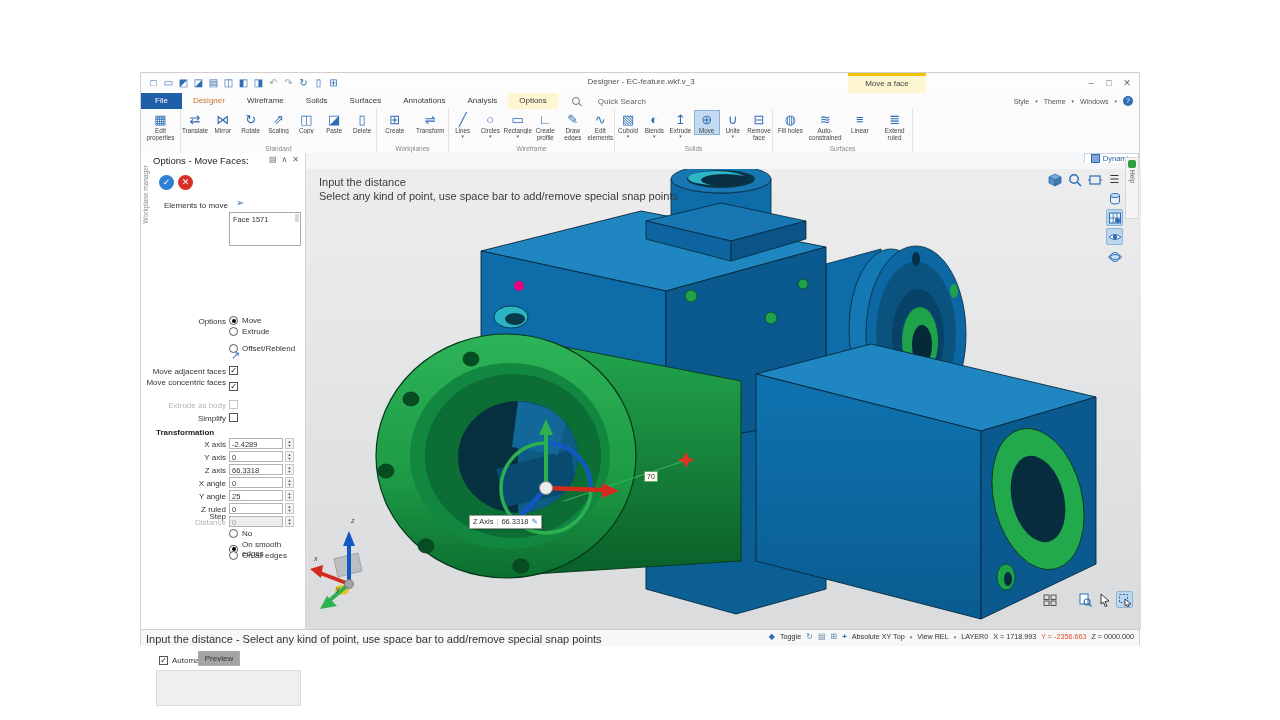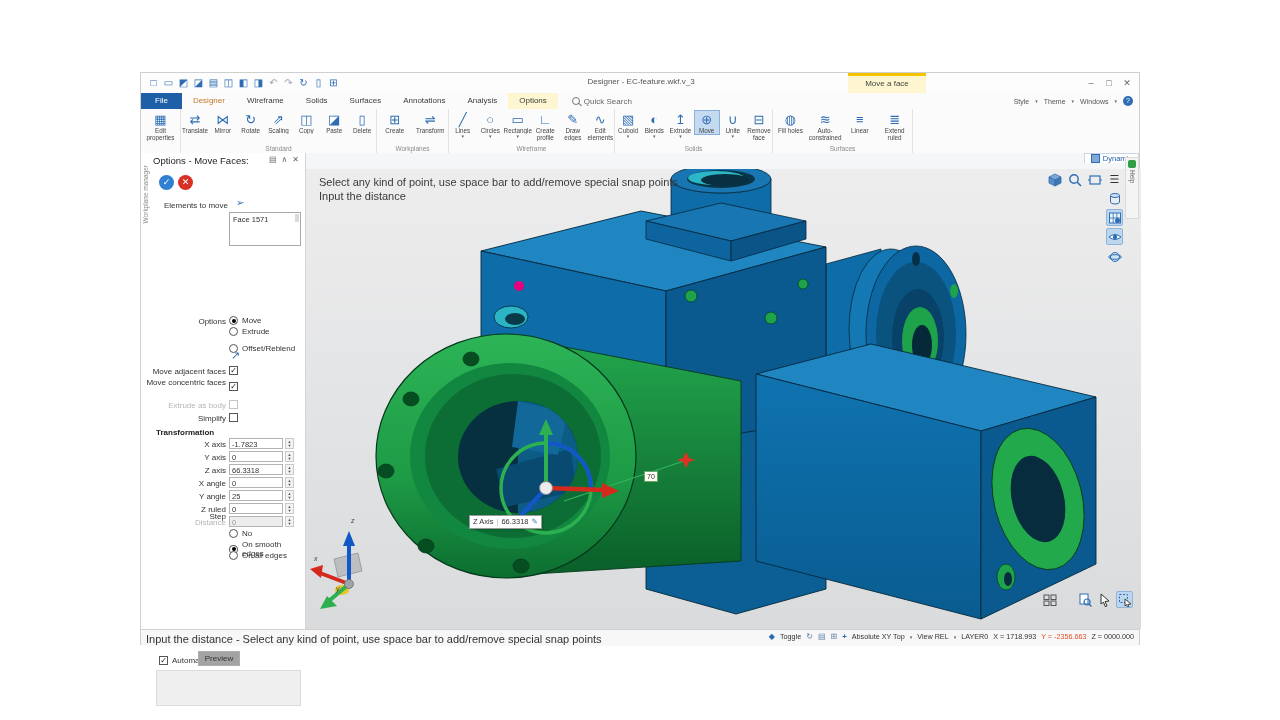--- a/index.html
+++ b/index.html
@@ -15,21 +15,21 @@
   #title-text{position:absolute;left:390px;top:4px;width:220px;text-align:center;font-size:8px;color:#555;}
   #mode-tab{position:absolute;left:690px;top:0;width:78px;height:20px;background:#fdf6d0;border-top:3px solid #f2c500;
     box-sizing:border-box;text-align:center;line-height:15px;font-size:8px;color:#444;margin-left:17px;}
   .wctrl{position:absolute;top:3px;width:16px;height:14px;text-align:center;line-height:14px;font-size:9px;color:#666;}
   
   #menubar{position:absolute;left:0;top:20px;width:100%;height:16px;background:#fbfbfb;border-bottom:1px solid #e7e7e7;display:flex;align-items:stretch;}
   .mtab{padding:0 11px;line-height:16px;font-size:8px;color:#3c3c3c;}
   .mtab.file{background:#1f5fa8;color:#fff;padding:0 14px;}
   .mtab.designer{color:#c4772a;}
   .mtab.options{background:#fdf6d0;}
-  .msearch{display:flex;align-items:center;gap:4px;margin-left:14px;color:#666;}
+  .msearch{display:flex;align-items:center;gap:18px;margin-left:14px;color:#666;}
   .mag{width:6px;height:6px;border:1px solid #777;border-radius:50%;position:relative;display:inline-block;}
   .mag::after{content:"";position:absolute;left:5px;top:6px;width:4px;height:1px;background:#777;transform:rotate(40deg);}
   #menu-right{position:absolute;right:6px;top:20px;height:16px;display:flex;align-items:center;gap:6px;font-size:7px;color:#555;}
   .helpdot{width:10px;height:10px;border-radius:50%;background:#2e6db4;color:#fff;text-align:center;line-height:10px;font-size:7px;}
   
   #ribbon{position:absolute;left:0;top:36px;width:100%;height:44px;background:#fbfbfb;border-bottom:1px solid #dcdcdc;display:flex;}
   .rgroup{display:flex;flex-direction:column;border-right:1px solid #e3e3e3;box-sizing:border-box;}
   .rbtns{flex:1;display:flex;align-items:flex-start;justify-content:space-evenly;padding-top:1px;}
   .rbtn{flex:1;display:flex;flex-direction:column;align-items:center;min-width:0;padding-top:1px;border:1px solid transparent;}
   .rbtn.sel{background:#c3daf0;border:1px solid #89b1da;}
@@ -340,21 +340,21 @@
           <span class="chk dis"></span>
         </div>
     <div class="plabel" style="left:5px;top:261px;width:80px">Simplify</div>
     <div class="optrow" style="top:260px">
           <span class="chk"></span>
         </div>
 
     <div class="plabel pbold" style="left:15px;top:275px;width:100px;text-align:left">Transformation</div>
 
     <div class="plabel" style="left:15px;top:287px;width:70px">X axis</div>
-    <div class="fld" style="top:285px">-1.7823</div>
+    <div class="fld" style="top:285px">-2.4289</div>
     <div class="spin" style="top:285px">
           <span>▲</span>
           <span>▼</span>
         </div>
     <div class="plabel" style="left:15px;top:300px;width:70px">Y axis</div>
     <div class="fld" style="top:298px">0</div>
     <div class="spin" style="top:298px">
           <span>▲</span>
           <span>▼</span>
         </div>
@@ -536,22 +536,22 @@
         <line x1="43" y1="415" x2="14" y2="404" stroke="#d42a1e" stroke-width="4"></line>
         <polygon points="4,400 17,396 15,409" fill="#d42a1e"></polygon>
         <line x1="43" y1="415" x2="24" y2="431" stroke="#2db04f" stroke-width="4"></line>
         <polygon points="14,440 21,427 31,437" fill="#2db04f"></polygon>
         <circle cx="43" cy="415" r="4.5" fill="#9fa4a8" stroke="#6b6f73" stroke-width="0.8"></circle>
       </g>
     </svg>
 
     
     <div id="prompt" class="ovl">
+      <div>Input the distance</div>
       <div>Select any kind of point, use space bar to add/remove special snap points</div>
-      <div>Input the distance</div>
     </div>
     <div id="dim70" class="ovl" style="left:338px;top:302px">70</div>
     <div id="gizmo-tip" class="ovl" style="left:163px;top:346px">
       <span>Z Axis</span>
       <span class="sep">|</span>
       <span>66.3318</span>
       <span class="pen">✎</span>
     </div>
     <span class="axlbl ovl" style="left:45px;top:348px">z</span>
     <span class="axlbl ovl" style="left:8px;top:386px">x</span>

